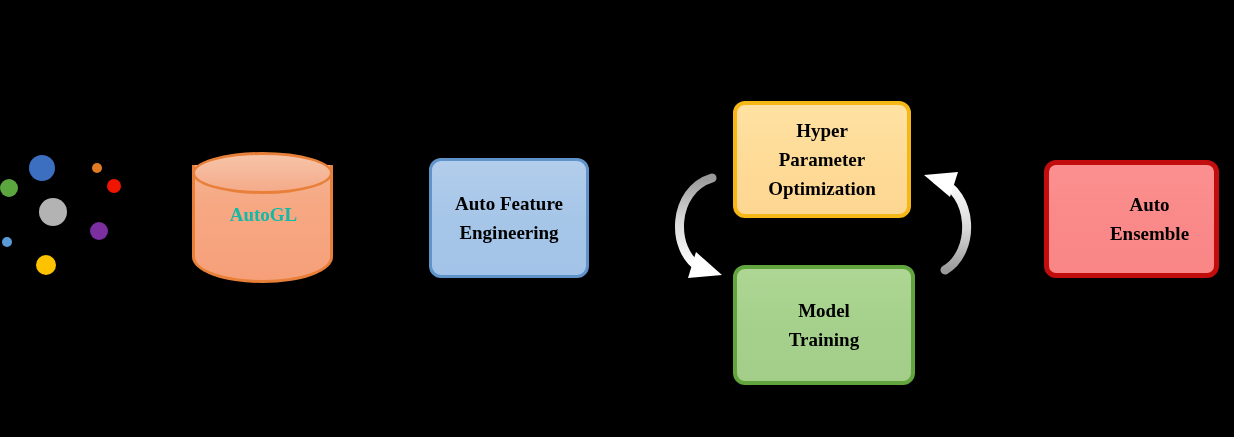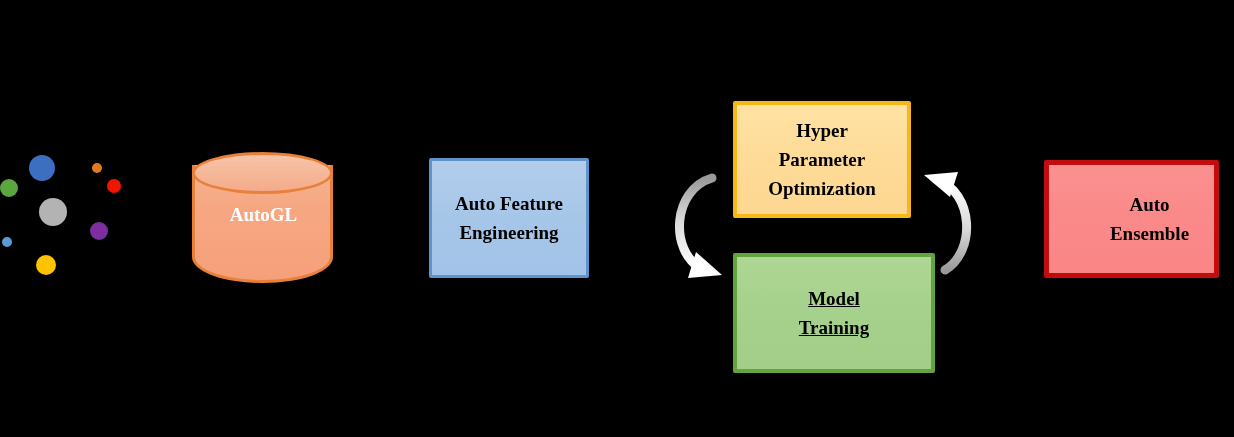--- a/index.html
+++ b/index.html
@@ -63,34 +63,34 @@
   }
   .cyl-label {
     position: absolute;
     left: 0;
     top: 50px;
     width: 143px;
     text-align: center;
     font-weight: bold;
     font-size: 19px;
     line-height: 25px;
-    color: #ffffff;
+    color: #14b8a6;
   }
 
   
   .pbox {
     position: absolute;
     box-sizing: border-box;
     display: flex;
     align-items: center;
     justify-content: center;
     text-align: center;
     font-weight: bold;
     color: #000000;
-    border-radius: 2px;
+    border-radius: 12px;
   }
   .pbox .pbox-label {
     font-size: 19px;
     line-height: 29px;
     white-space: pre-line;
   }
 
   #box-afe {
     left: 429px;
     top: 158px;
@@ -106,27 +106,26 @@
     top: 101px;
     width: 178px;
     height: 117px;
     background: linear-gradient(to bottom, #ffe2a3 0%, #fedb97 50%, #fdd792 100%);
     border: 4px solid #f5b817;
     box-shadow: 3px 3px 4px rgba(0,0,0,0.55);
   }
 
   #box-mt {
     left: 733px;
-    top: 253px;
-    width: 202px;
+    top: 265px;
+    width: 182px;
     height: 120px;
     background: linear-gradient(to bottom, #aed694 0%, #a5d18c 50%, #a2ce89 100%);
     border: 4px solid #62a43e;
     box-shadow: 3px 3px 4px rgba(0,0,0,0.55);
-    text-decoration: underline;
   }
 
   #box-ae {
     left: 1044px;
     top: 160px;
     width: 175px;
     height: 118px;
     background: linear-gradient(to bottom, #fb9090 0%, #fa8989 50%, #fa8686 100%);
     border: 5px solid #c10d0d;
     box-shadow: 3px 3px 4px rgba(0,0,0,0.55);

